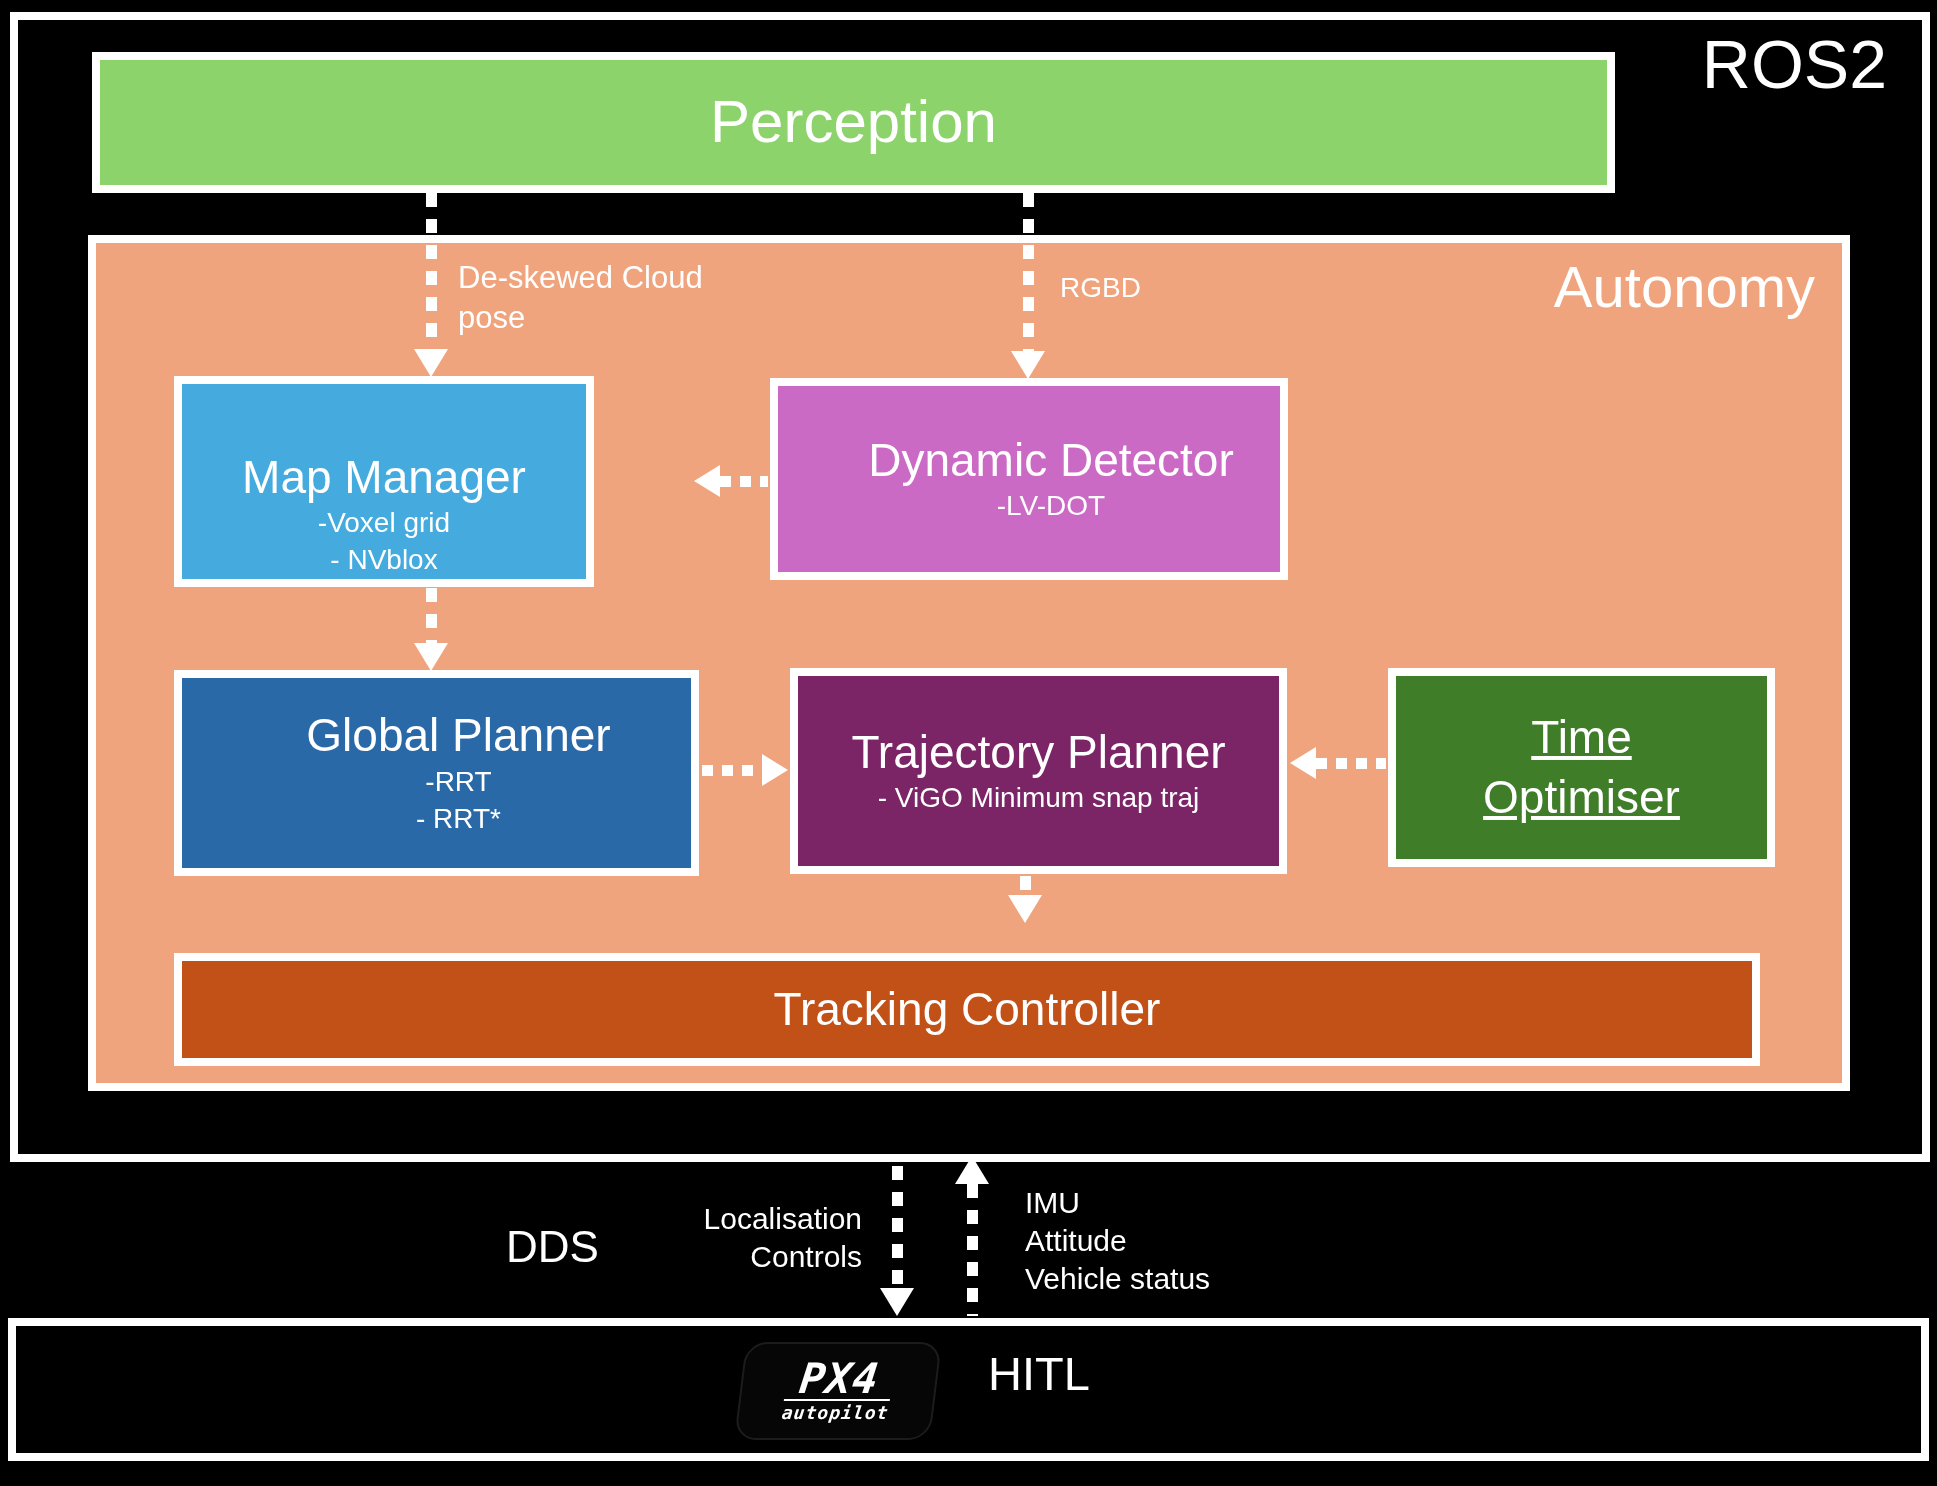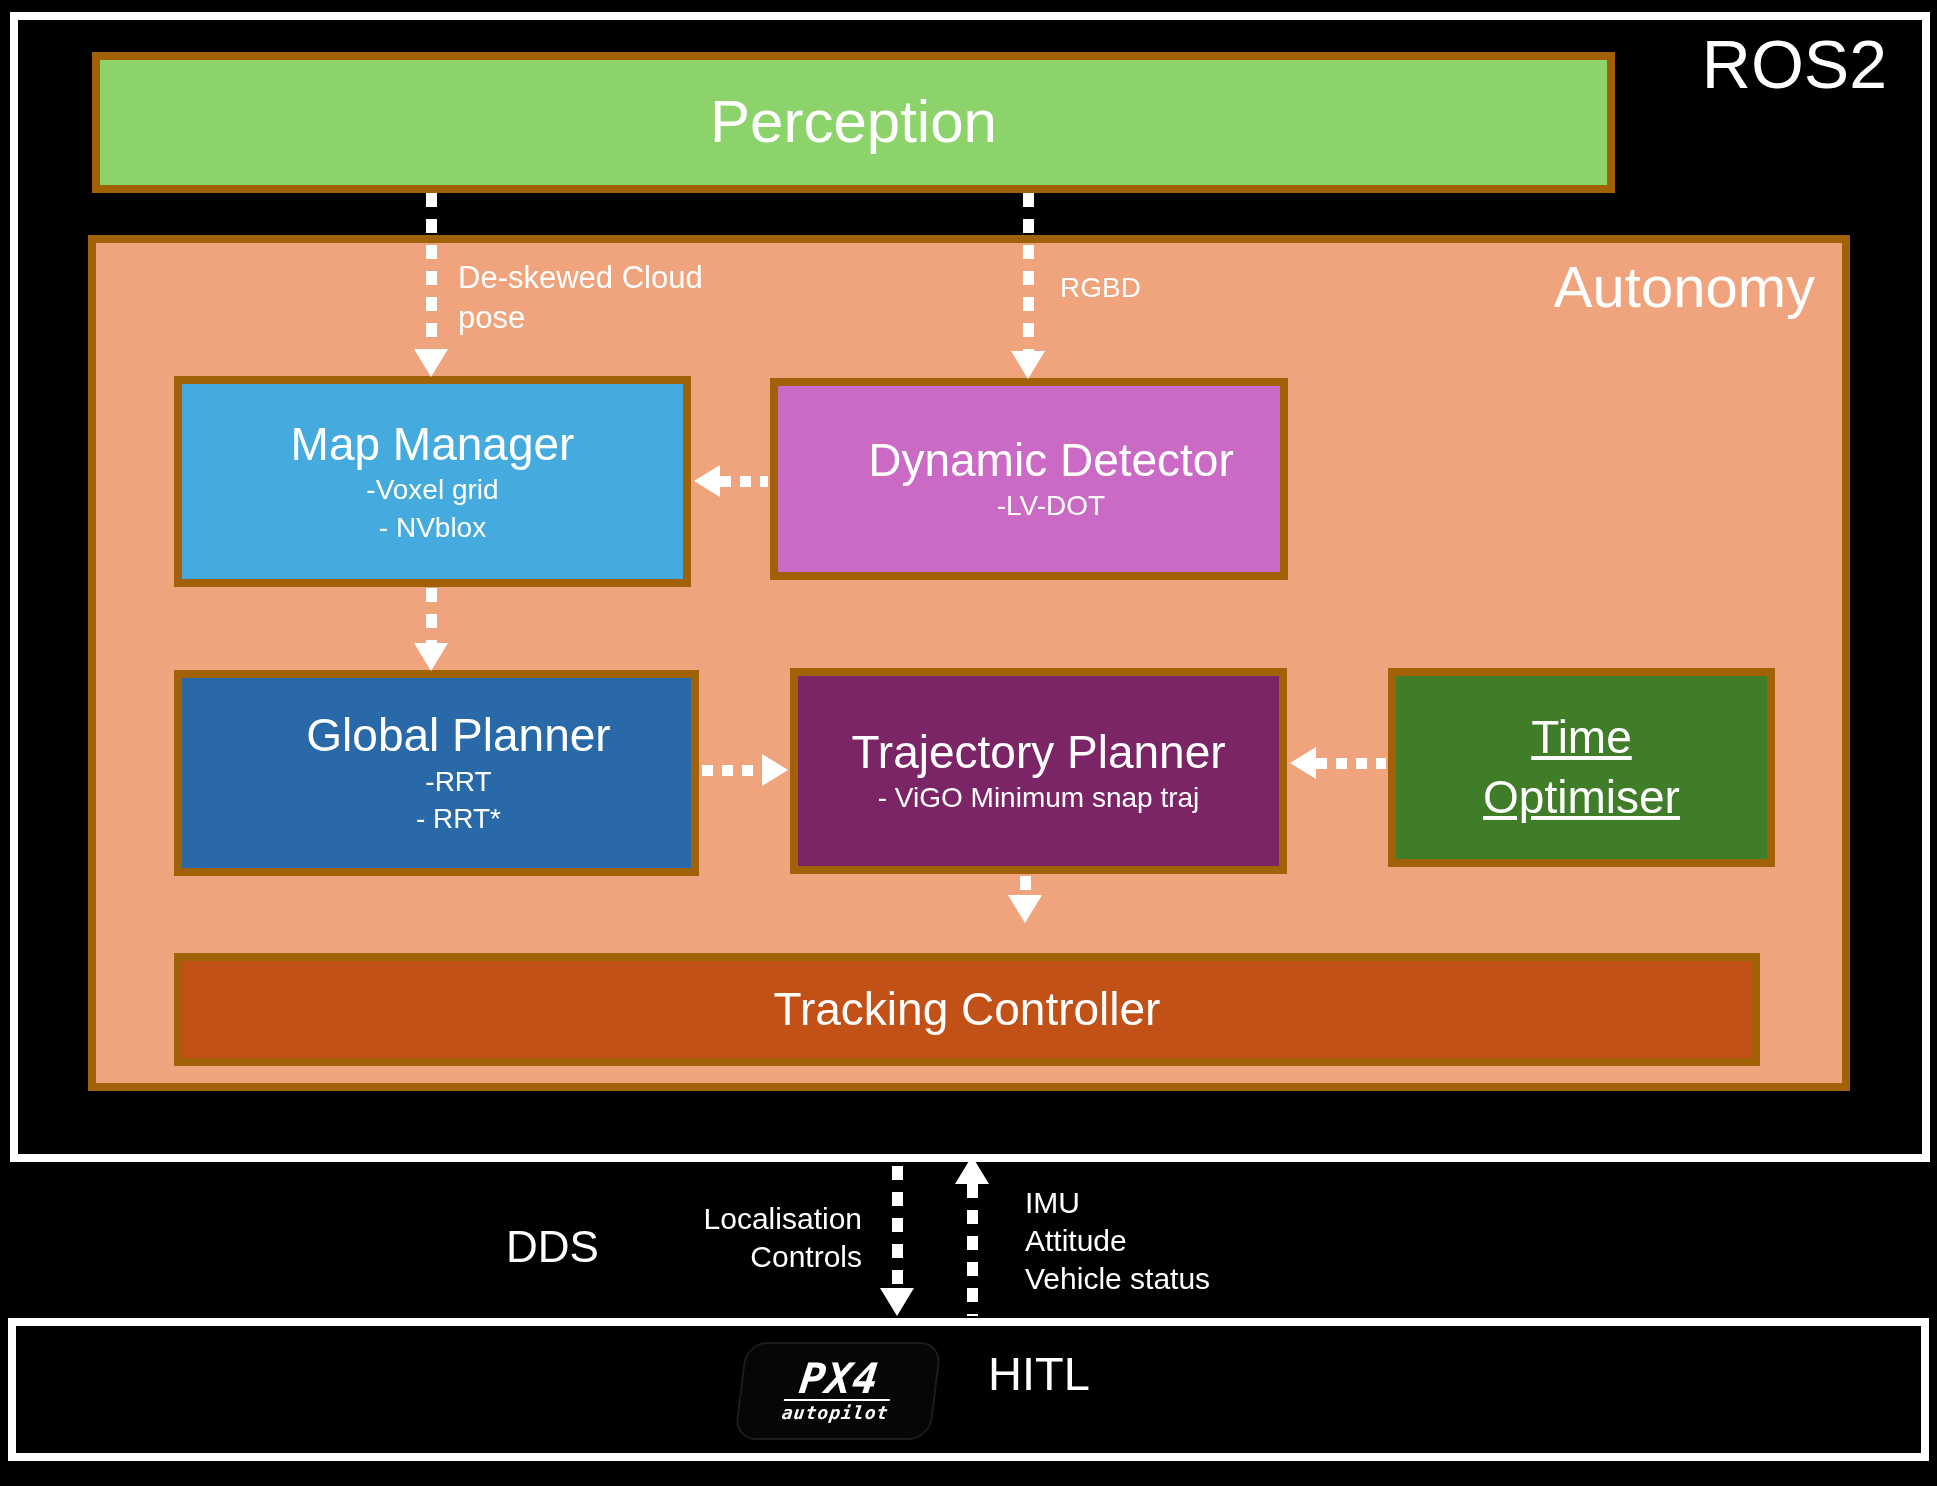--- a/index.html
+++ b/index.html
@@ -2,21 +2,21 @@
 <html><head>
 <meta charset="utf-8">
 <style>
   html,body { margin:0; padding:0; background:#000; }
   .canvas {
     position:relative; width:1937px; height:1486px; background:#000;
     font-family:"Liberation Sans", sans-serif; color:#fff; overflow:hidden;
   }
   .frame { position:absolute; box-sizing:border-box; border:8px solid #fff; background:#000; }
   .module {
-    position:absolute; box-sizing:border-box; border:8px solid #a16207;
+    position:absolute; box-sizing:border-box; border:8px solid #ffffff;
     display:flex; flex-direction:column; align-items:center; justify-content:center;
     text-align:center; color:#fff;
   }
   .module-title { font-size:46px; line-height:1.18; }
   .module-sub   { font-size:28px; line-height:1.34; }
   .corner-label { position:absolute; font-size:68px; line-height:1; color:#fff; }
   .region-label { position:absolute; font-size:58px; line-height:1; color:#fff; }
   .edge-label   { position:absolute; color:#fff; }
 
   
@@ -36,21 +36,21 @@
   .head-right { width:0; height:0; border-top:16px solid transparent;
     border-bottom:16px solid transparent; border-left:26px solid #fff; }
 
   
   #ros2-box      { left:10px;  top:12px;   width:1920px; height:1150px; }
   #ros2-label    { right:50px; top:30px; }
   #perception    { left:92px;  top:52px;   width:1523px; height:141px; }
   #perception .module-title { font-size:60px; }
   #autonomy-box  { left:88px;  top:235px;  width:1762px; height:856px; }
   #autonomy-label{ right:122px; top:258px; }
-  #map-manager   { left:174px; top:376px;  width:517px;  height:211px; }
+  #map-manager   { left:174px; top:376px;  width:420px;  height:211px;justify-content:flex-end; }
   #dyn-detector  { left:770px; top:378px;  width:518px;  height:202px; }
   #global-planner{ left:174px; top:670px;  width:525px;  height:206px; }
   #traj-planner  { left:790px; top:668px;  width:497px;  height:206px; }
   #time-optimiser{ left:1388px;top:668px;  width:387px;  height:199px;text-decoration:underline; }
   #time-optimiser .module-title { line-height:1.3; }
   #tracking-ctrl { left:174px; top:925px;  width:1586px; height:113px;margin-top:28px; }
 
   #arrow-perception-map  { left:413px;  top:193px;  height:184px; }
   #arrow-perception-dyn  { left:1010px; top:193px;  height:186px; }
   #arrow-dyn-map         { left:694px;  top:464px;  width:74px; }

